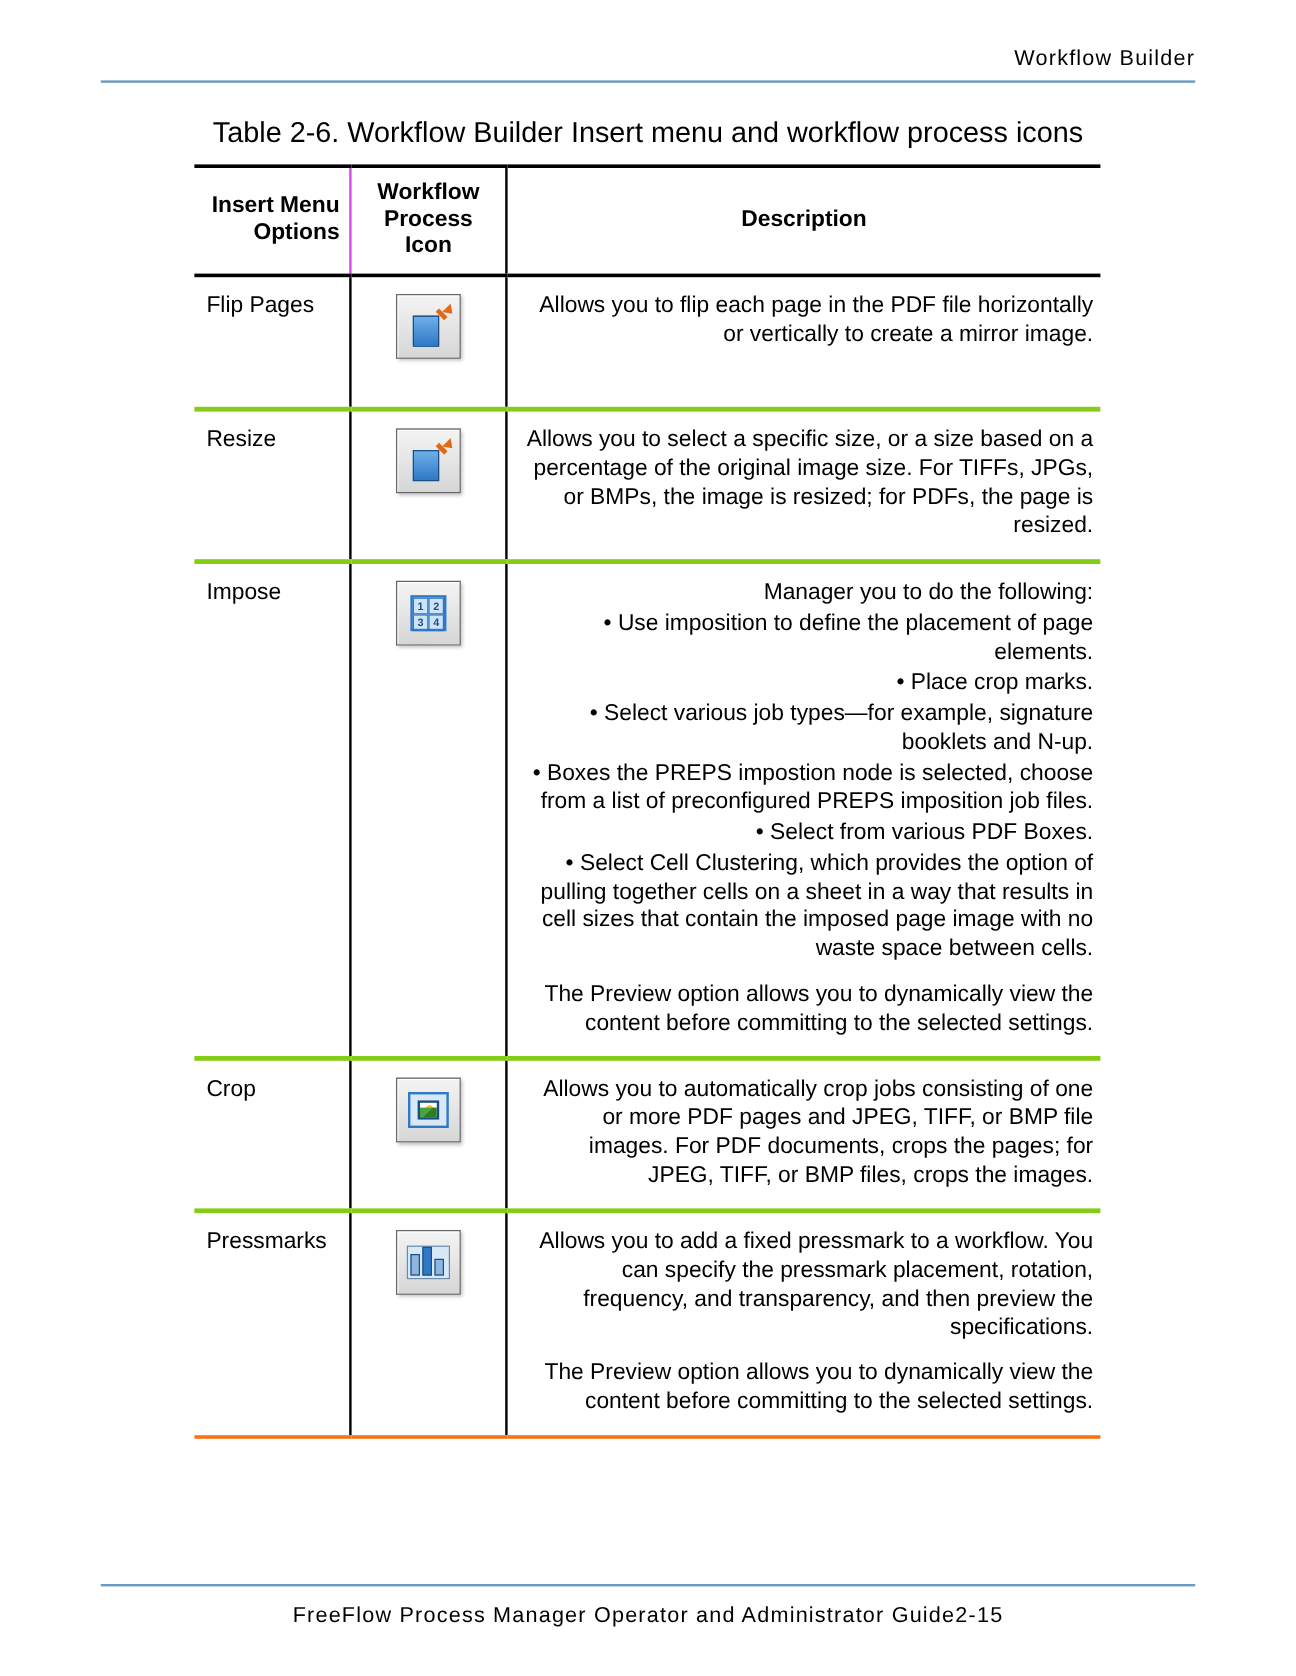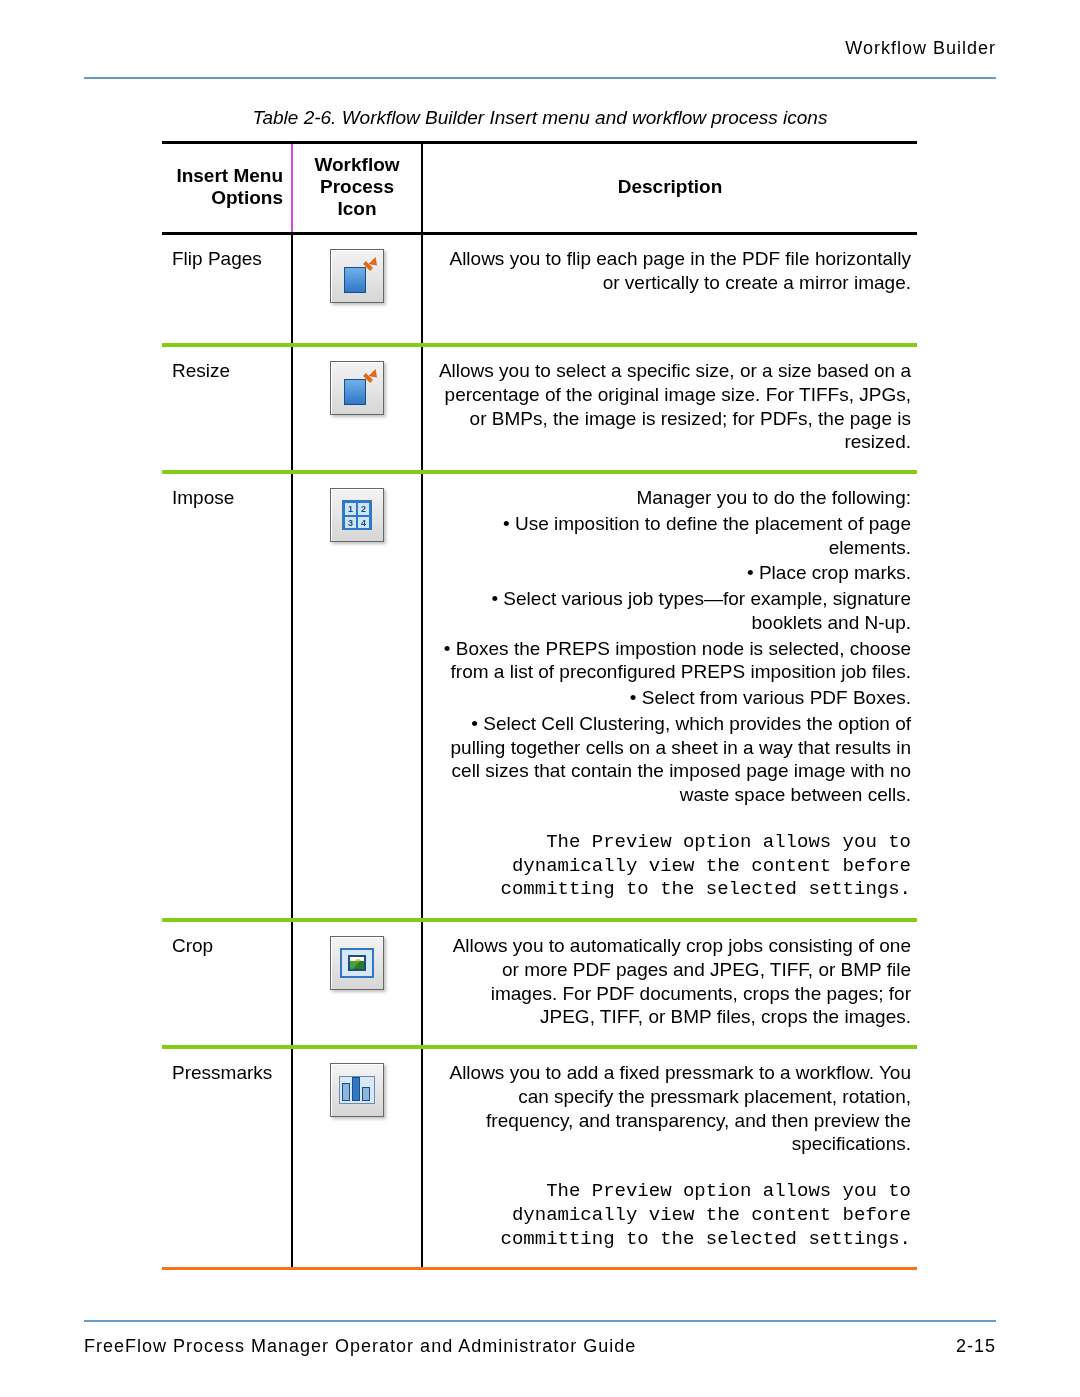--- a/index.html
+++ b/index.html
@@ -13,32 +13,31 @@
     position: relative;
   }
   .page {
     padding: 38px 84px 0 84px;
   }
   .running-head {
     text-align: right;
     font-size: 18px;
     letter-spacing: 1px;
     color: #000;
-    padding-bottom: 18px;
+    padding-bottom: 8px;
   }
   .top-rule {
     border: 0;
     border-top: 2px solid #6a9bc4;
     margin: 0 0 28px 0;
   }
   .caption {
     text-align: center;
-    font-size: 19px;
+    font-size: 24px;
     margin: 0 0 12px 0;
-    font-style: italic;
   }
   .table-wrap {
     margin-left: 78px;
   }
   table {
     border-collapse: collapse;
     width: 755px;
     table-layout: fixed;
   }
   col.c1 { width: 130px; }
@@ -60,21 +59,21 @@
     line-height: 1.25;
     padding: 12px 10px 40px 10px;
     vertical-align: top;
     border-bottom: 4px solid #84cc16;
   }
   tbody tr:last-child td { border-bottom: 3px solid #f97316; }
   td.c-opt { border-right: 2px solid #000; }
   td.c-icon { border-right: 2px solid #000; text-align: center; padding-top: 14px; }
   td.c-desc { padding-right: 6px; padding-bottom: 14px; text-align: right; }
   td.c-desc p { margin: 0 0 2px 0; }
-  td.c-desc p.gap { margin-top: 24px; font-family: Liberation Mono, monospace; }
+  td.c-desc p.gap { margin-top: 14px; }
   .th-multiline { display:block; }
 
   
   .icon-frame {
     display: inline-block;
     width: 54px;
     height: 54px;
     border: 1px solid #666;
     background: linear-gradient(#f4f4f4,#d6d6d6);
     box-shadow: inset 1px 1px 0 #fff, 2px 2px 3px rgba(0,0,0,.25);
@@ -132,21 +131,21 @@
   .pm-bar{ position:absolute; bottom:2px; width:8px; background:#2f78c6; border:1px solid #1a4e86; }
   .pm-bar.b1{ left:2px; height:18px; background:#8eb6de;}
   .pm-bar.b2{ left:12px; height:24px; background:#2f78c6;}
   .pm-bar.b3{ left:22px; height:14px; background:#8eb6de;}
 
   
   .footer {
     position:absolute; left:84px; right:84px; bottom:40px;
   }
   .footer-rule{ border:0; border-top:2px solid #6a9bc4; margin:0 0 14px 0;}
-  .footer-row{ display:flex; justify-content:space-between; font-size:18px; letter-spacing:1px;}
+  .footer-row{ display:flex; justify-content:center; font-size:18px; letter-spacing:1px;}
 </style>
 </head>
 <body>
 
 <div class="page">
   <div class="running-head">Workflow Builder</div>
   <hr class="top-rule">
   <div class="caption">Table 2-6.  Workflow Builder Insert menu and workflow process icons</div>
 
   <div class="table-wrap">

